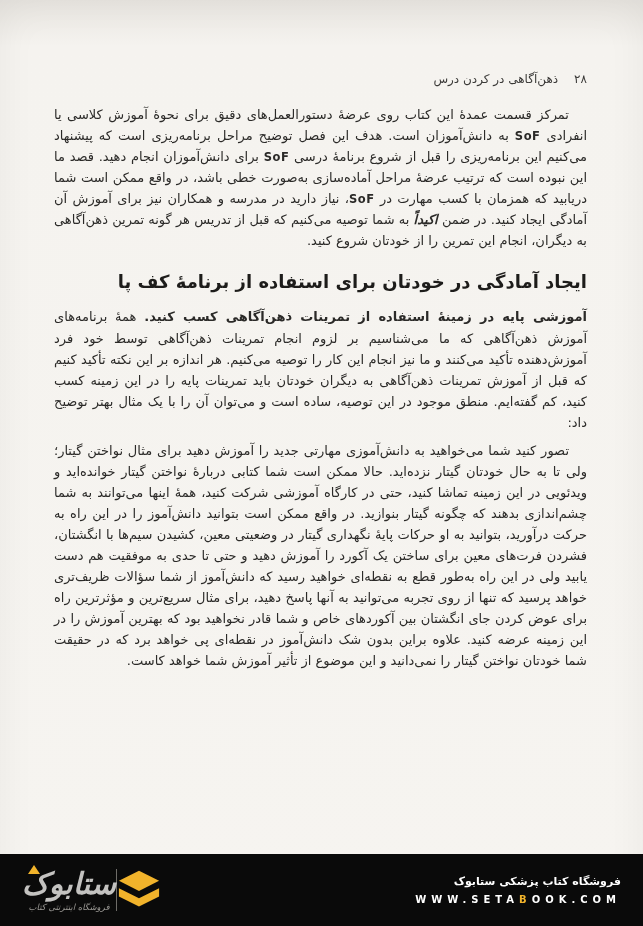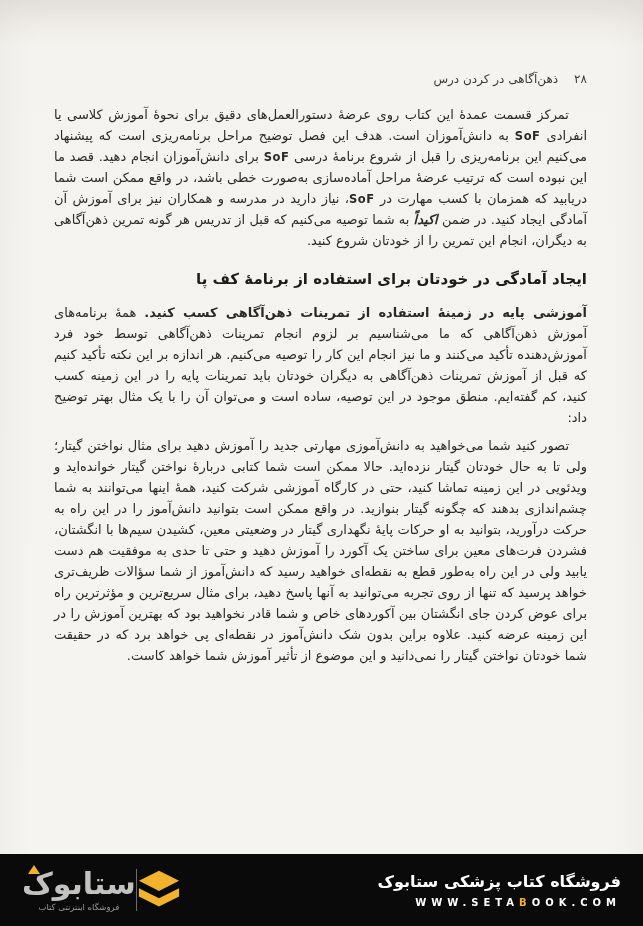--- a/index.html
+++ b/index.html
@@ -34,40 +34,41 @@
   .page-header .pg-num { font-weight:normal; letter-spacing:1px; }
   .page-body { font-size:13px; line-height:1.62; text-align:justify; }
   .para { margin:0 0 7px 0; }
   .para.indent { text-indent:18px; }
   .para .latin {
     font-family:"DejaVu Sans", sans-serif;
     font-size:11.5px;
     letter-spacing:0.5px;
   }
   h2.section-heading {
-    font-size:15px;
+    font-size:18px;
     font-weight:bold;
     color:#1d1c1a;
     margin:16px 0 10px 0;
   }
   
   .footer {
     position:absolute;
     left:0; bottom:0;
     width:100%; height:72px;
     box-sizing:border-box;
     display:flex;
     align-items:center;
     justify-content:space-between;
     padding:0 22px;
     direction:ltr;
   }
   .logo-group {
     display:flex;
     align-items:center;
+    font-style:italic;
   }
   .wordmark { position:relative; text-align:center; }
   .wordmark .mark-text {
     font-size:30px;
     font-weight:bold;
     color:#c3c2c0;
     line-height:1;
     direction:rtl;
   }
   .wordmark .mark-sub {
@@ -85,21 +86,21 @@
     border-right:6px solid transparent;
     border-bottom:9px solid var(--gold);
   }
   .logo-divider {
     width:1px; height:42px;
     background:#6e6c68;
   }
   .logo-icon svg { display:block; }
   .footer-right { text-align:right; }
   .store-title {
-    font-size:16px;
+    font-size:11px;
     font-weight:bold;
     color:#ffffff;
     direction:rtl;
     margin-bottom:6px;
   }
   .website {
     font-size:10px;
     font-weight:bold;
     color:#ffffff;
     letter-spacing:5px;

